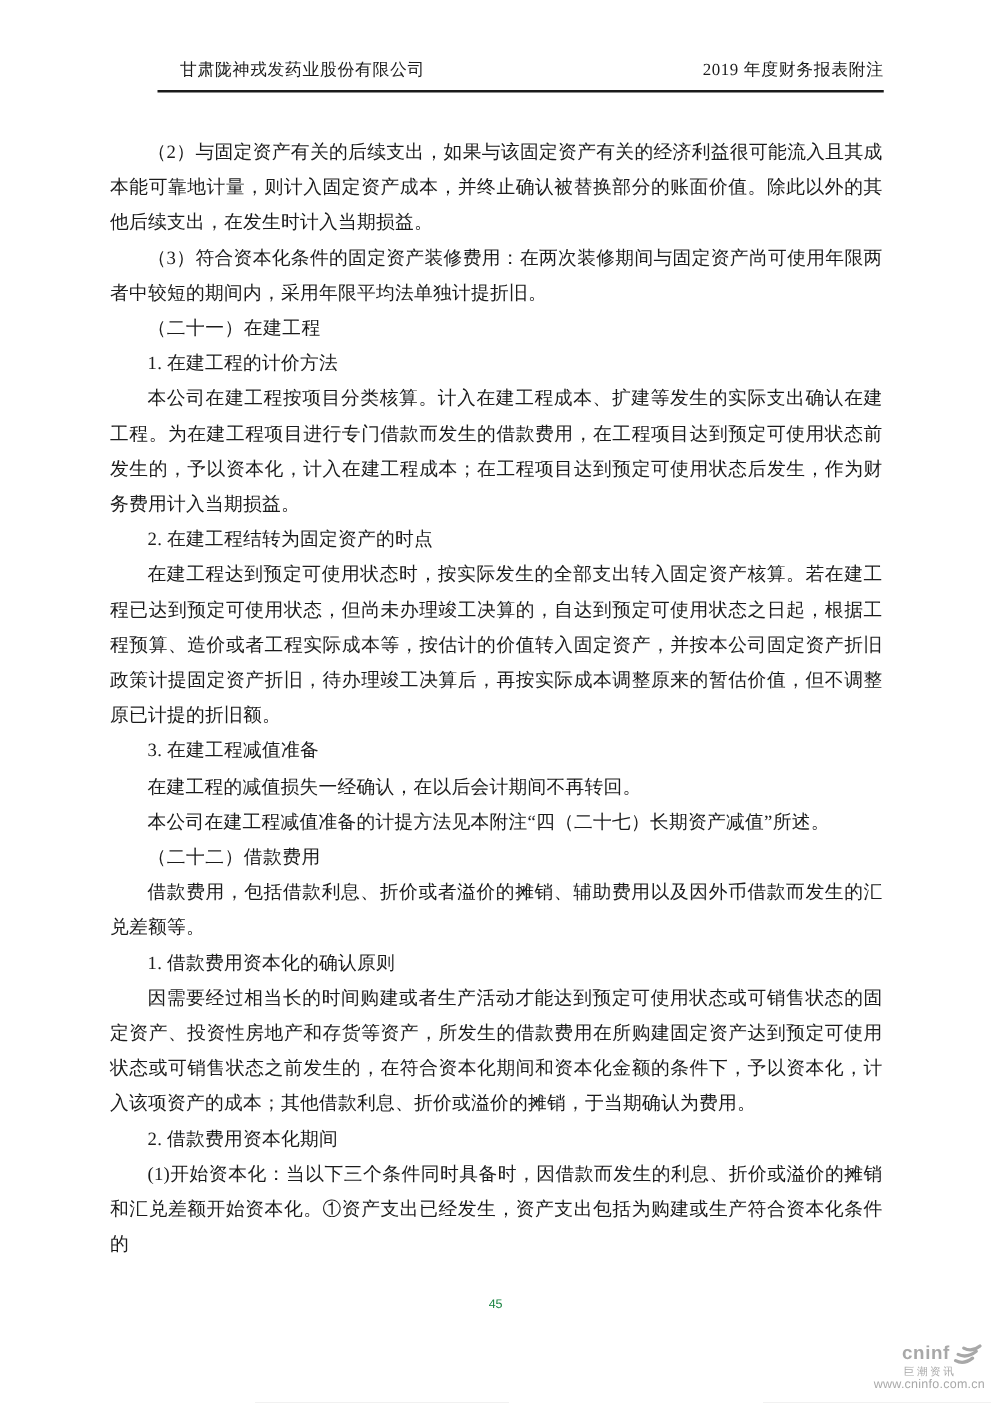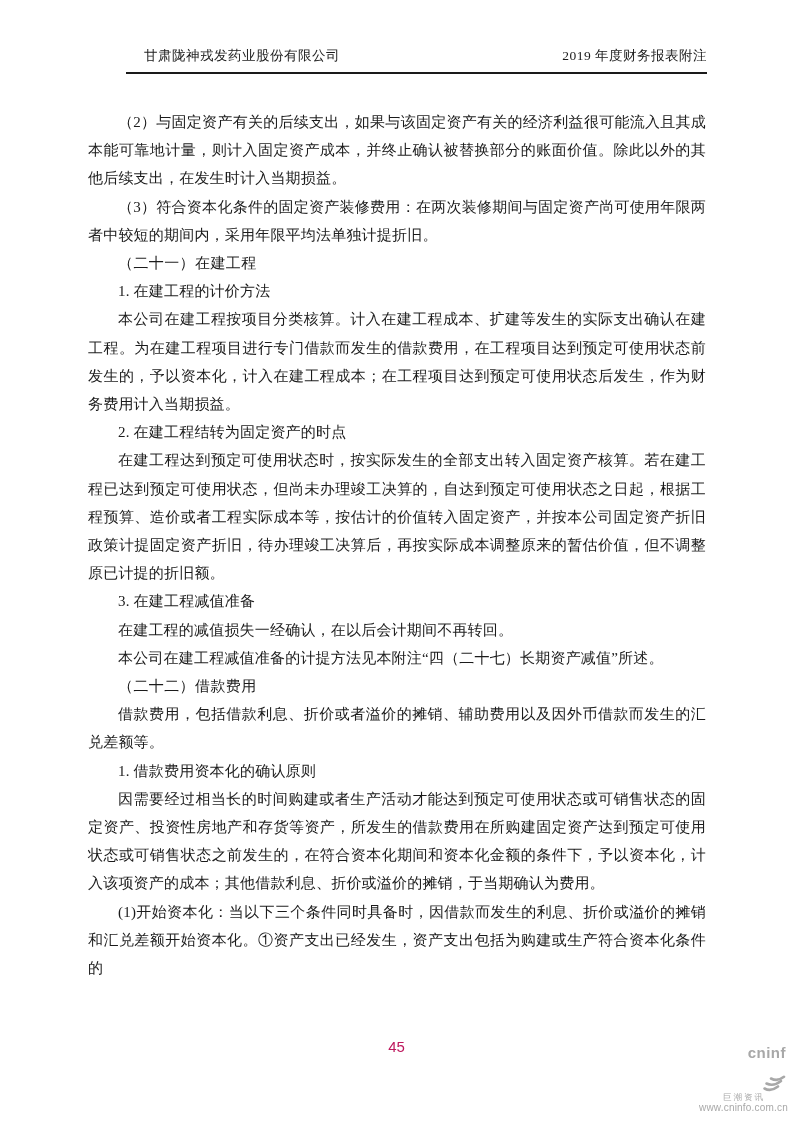--- a/index.html
+++ b/index.html
@@ -51,40 +51,39 @@
     letter-spacing: 0.4px;
   }
   
   .page-number {
     position: absolute;
     left: 0;
     right: 0;
     top: 1038px;
     text-align: center;
     font-family: "Liberation Sans", sans-serif;
-    font-size: 15px;
-    color: #be185d;
+    font-size: 10px;
+    color: #15803d;
   }
   .cninfo-logo {
     position: absolute;
     right: 4px;
     bottom: 9px;
     width: 95px;
     text-align: right;
     color: #a8a8a8;
     font-family: "Liberation Sans", sans-serif;
     user-select: none;
   }
   .cninfo-logo .brand-row {
     display: flex;
     justify-content: flex-end;
-    align-items: flex-end;
-    gap: 14px;
+    align-items: flex-start;
+    gap: 2px;
     padding-right: 3px;
-    flex-direction: column;
   }
   .cninfo-logo .brand {
     font-size: 15px;
     font-weight: bold;
     letter-spacing: 0.5px;
     line-height: 16px;
   }
   .cninfo-logo .swirl { display: block; }
   .cninfo-logo .cn-name {
     font-size: 8.5px;
@@ -118,20 +117,21 @@
     <p>本公司在建工程按项目分类核算。计入在建工程成本、扩建等发生的实际支出确认在建工程。为在建工程项目进行专门借款而发生的借款费用，在工程项目达到预定可使用状态前发生的，予以资本化，计入在建工程成本；在工程项目达到预定可使用状态后发生，作为财务费用计入当期损益。</p>
     <p>2. 在建工程结转为固定资产的时点</p>
     <p>在建工程达到预定可使用状态时，按实际发生的全部支出转入固定资产核算。若在建工程已达到预定可使用状态，但尚未办理竣工决算的，自达到预定可使用状态之日起，根据工程预算、造价或者工程实际成本等，按估计的价值转入固定资产，并按本公司固定资产折旧政策计提固定资产折旧，待办理竣工决算后，再按实际成本调整原来的暂估价值，但不调整原已计提的折旧额。</p>
     <p>3. 在建工程减值准备</p>
     <p>在建工程的减值损失一经确认，在以后会计期间不再转回。</p>
     <p>本公司在建工程减值准备的计提方法见本附注“四（二十七）长期资产减值”所述。</p>
     <p class="heading">（二十二）借款费用</p>
     <p>借款费用，包括借款利息、折价或者溢价的摊销、辅助费用以及因外币借款而发生的汇兑差额等。</p>
     <p>1. 借款费用资本化的确认原则</p>
     <p>因需要经过相当长的时间购建或者生产活动才能达到预定可使用状态或可销售状态的固定资产、投资性房地产和存货等资产，所发生的借款费用在所购建固定资产达到预定可使用状态或可销售状态之前发生的，在符合资本化期间和资本化金额的条件下，予以资本化，计入该项资产的成本；其他借款利息、折价或溢价的摊销，于当期确认为费用。</p>
+    <p>2. 借款费用资本化期间</p>
     <p>(1)开始资本化：当以下三个条件同时具备时，因借款而发生的利息、折价或溢价的摊销和汇兑差额开始资本化。①资产支出已经发生，资产支出包括为购建或生产符合资本化条件的</p>
   </div>
 
   <div class="page-number">45</div>
 
   <div class="cninfo-logo">
     <div class="brand-row">
       <span class="brand">cninf</span>
       <svg class="swirl" width="24" height="17" viewBox="0 0 24 17">
         <g fill="none" stroke="#a8a8a8" stroke-width="2.6" stroke-linecap="round">

